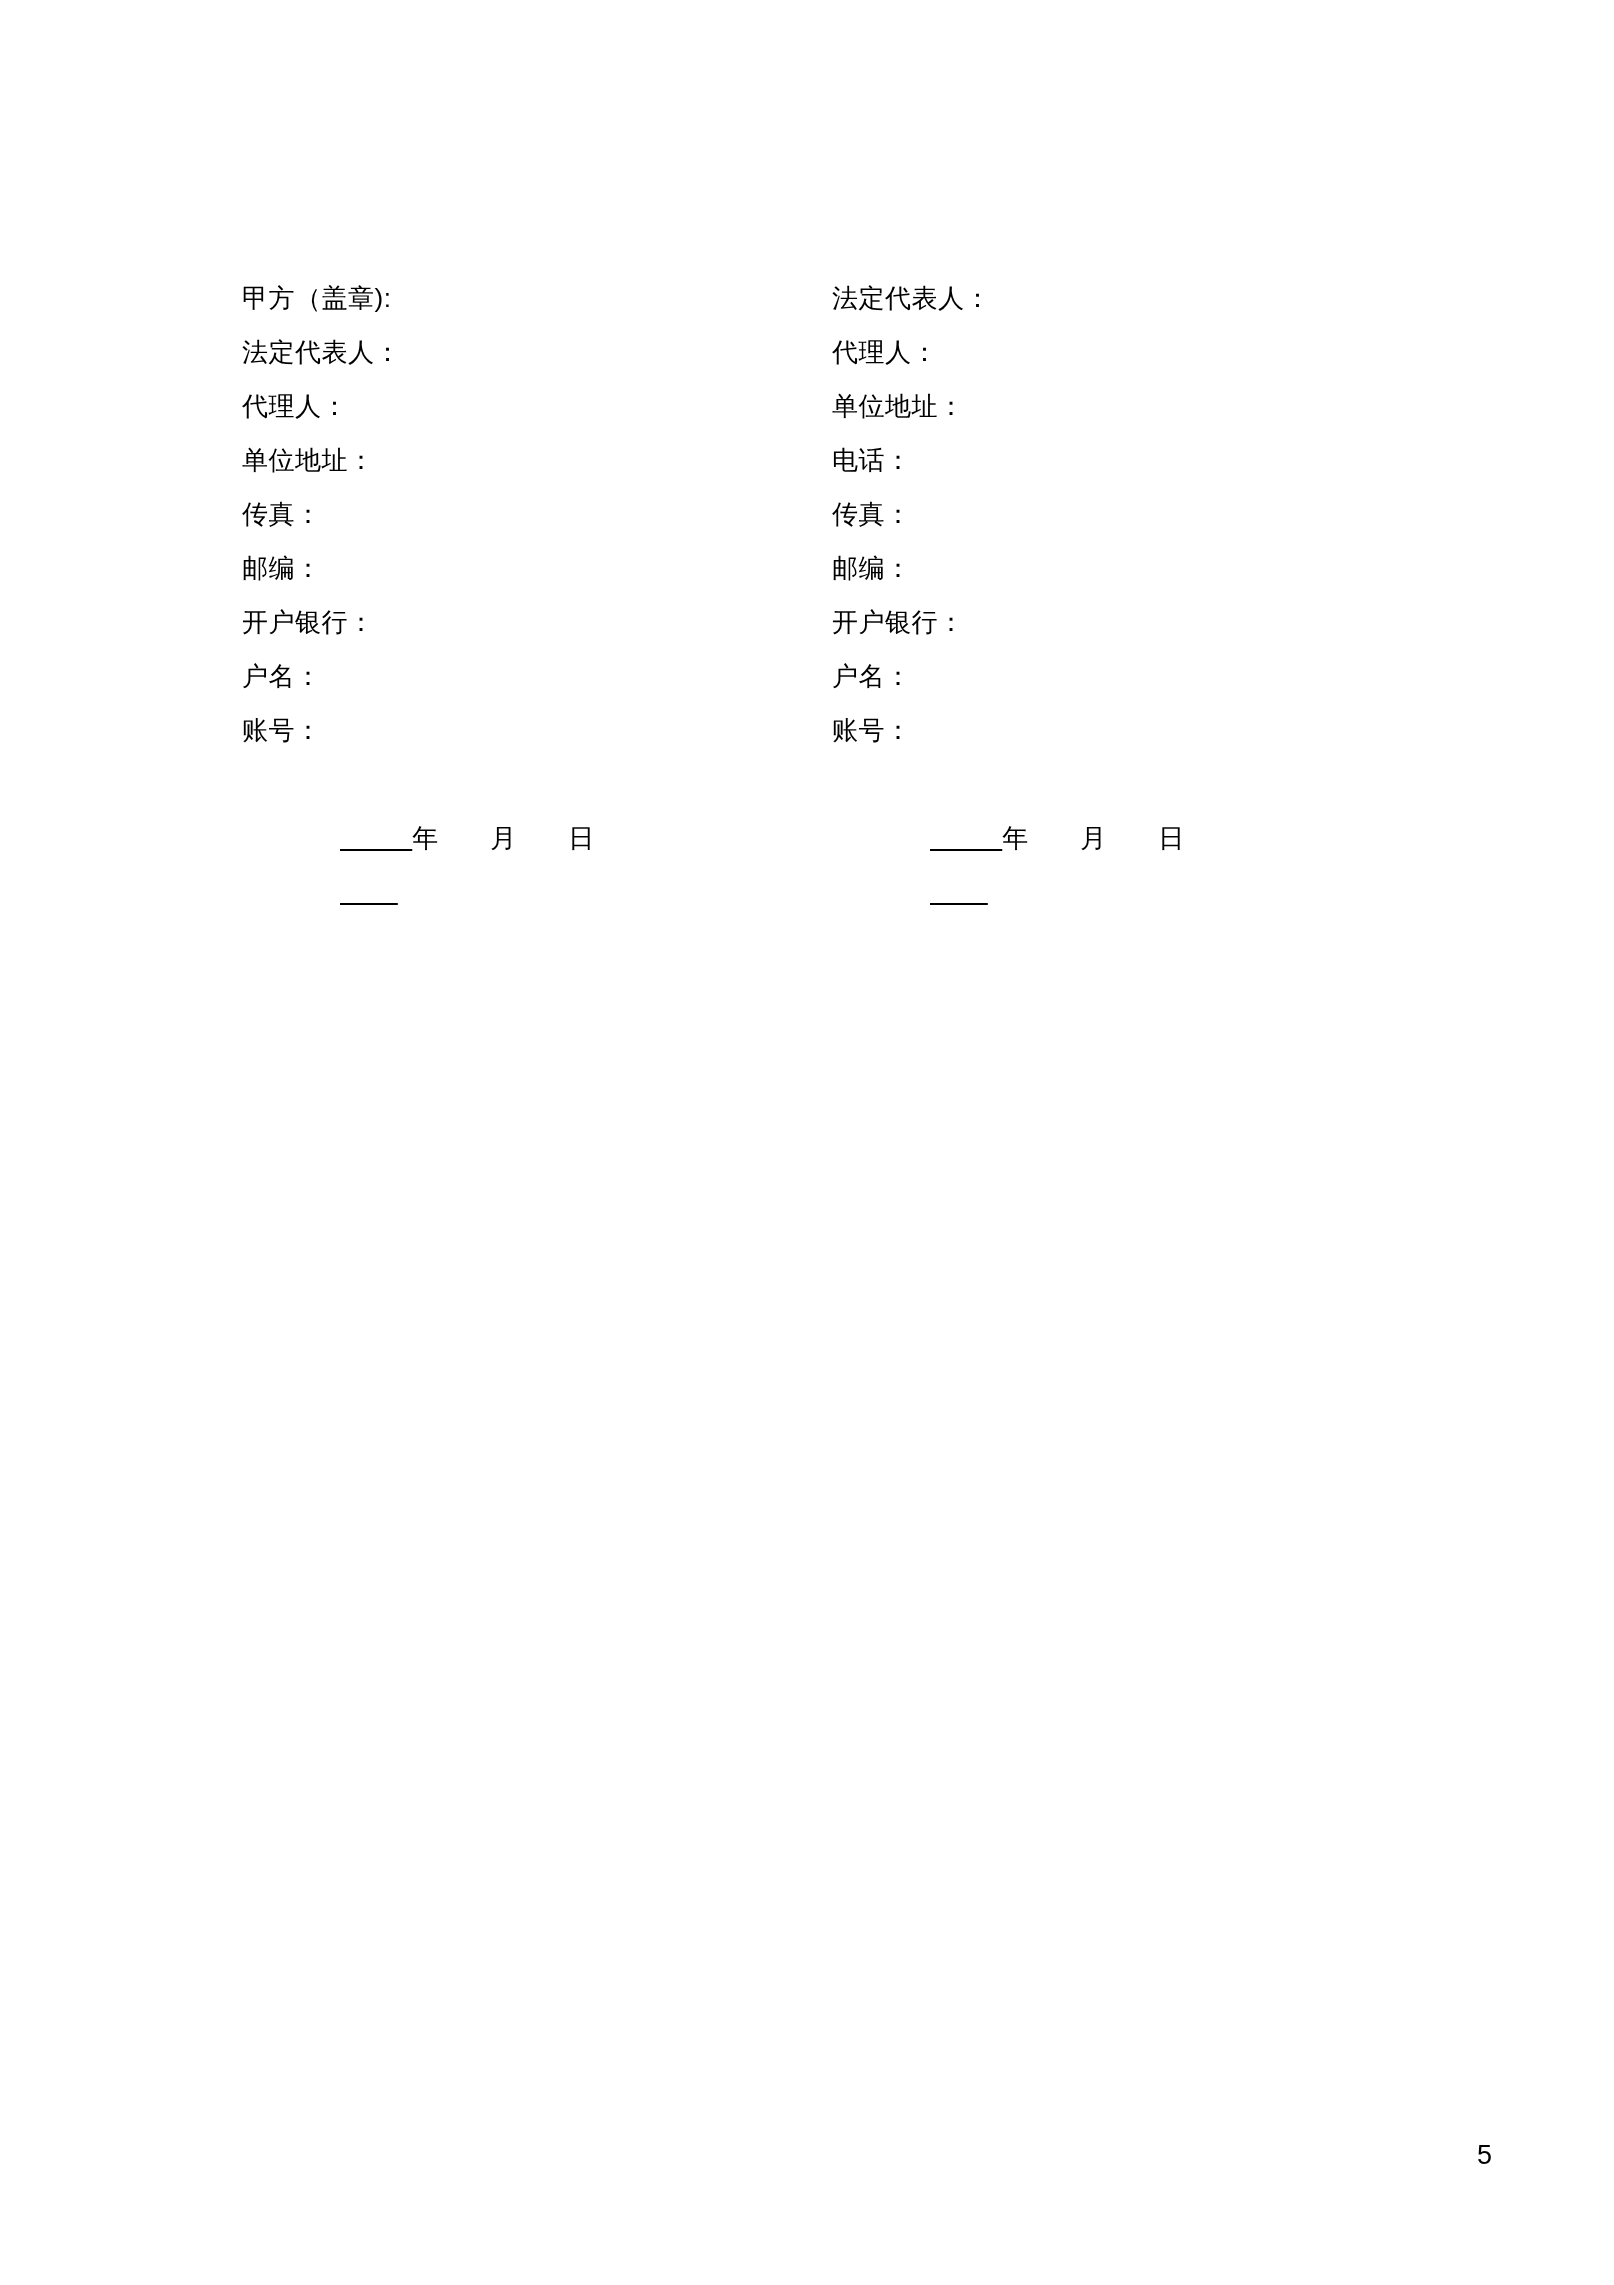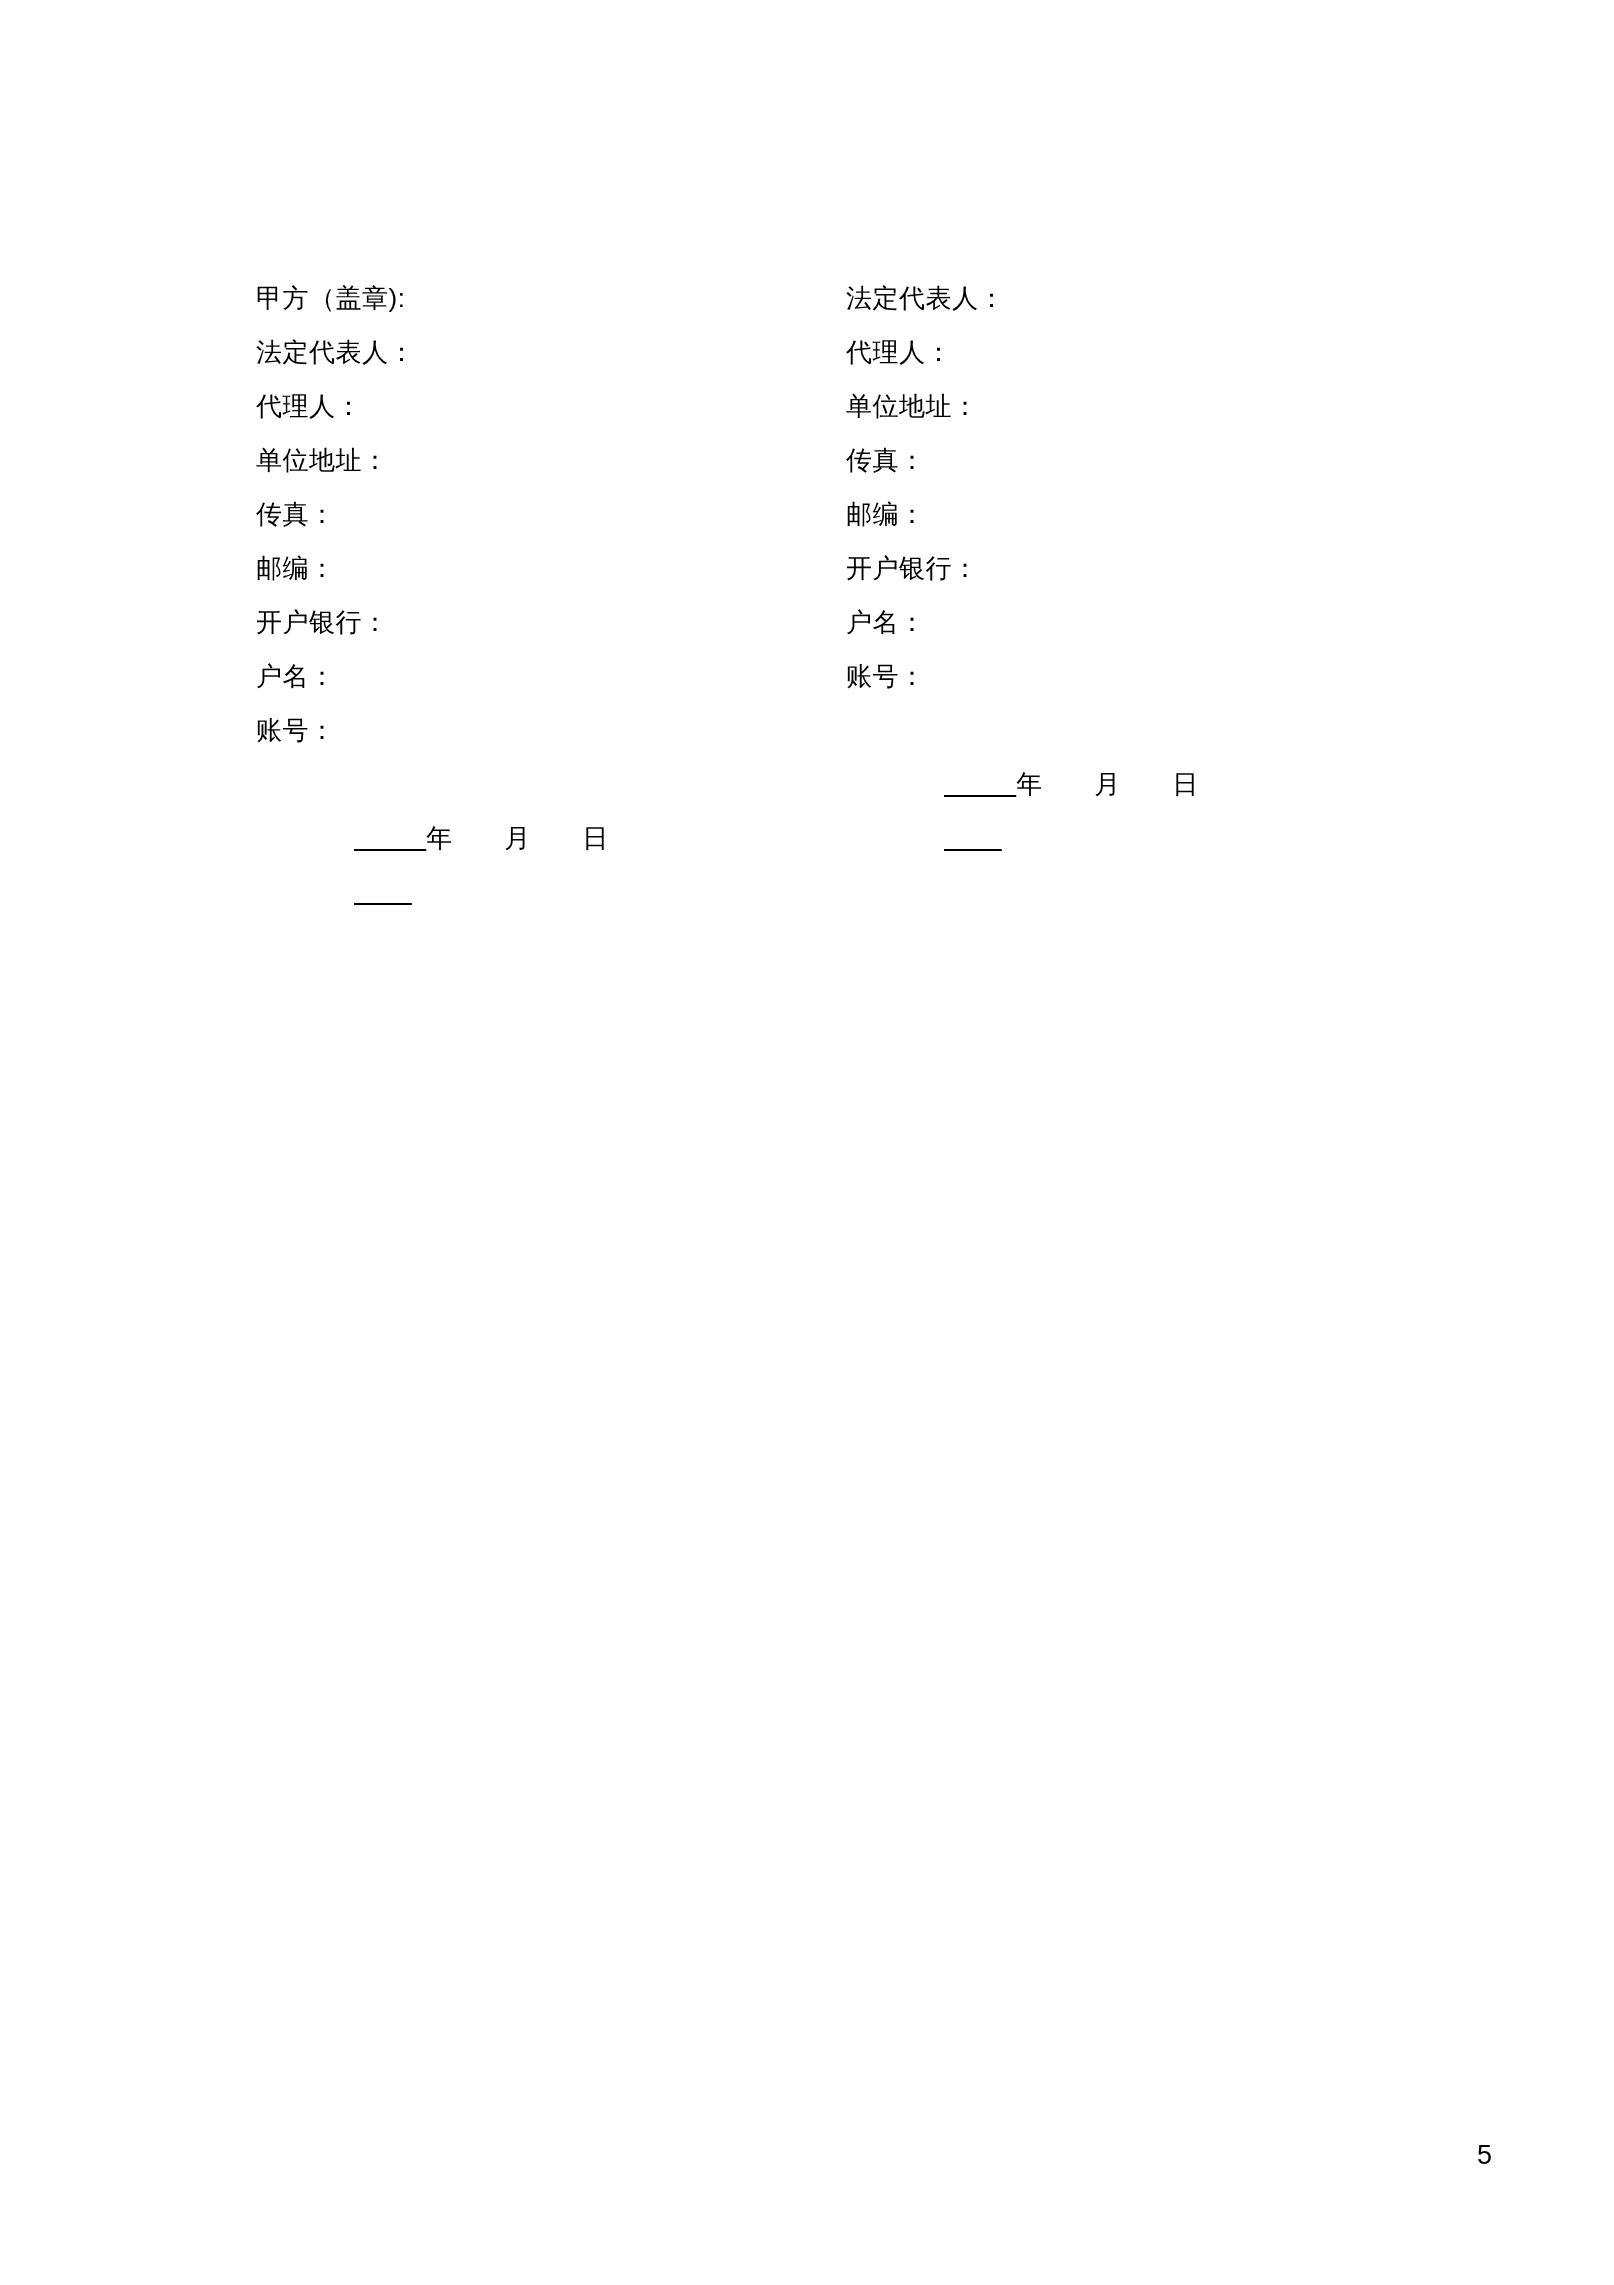--- a/index.html
+++ b/index.html
@@ -15,21 +15,21 @@
     color: #000000;
     overflow: hidden;
   }
   .page {
     position: absolute;
     inset: 0;
     background: #ffffff;
   }
   .signature-area {
     position: absolute;
-    left: 256px;
+    left: 242px;
     top: 271px;
     width: 1140px;
   }
   .columns {
     display: flex;
     flex-direction: row;
     align-items: flex-start;
   }
   .col {
     width: 50%;
@@ -86,20 +86,21 @@
         <div class="sig-line">账号：</div>
         <div class="date-line">
           <span class="dseg">年</span><span class="dseg">月</span><span class="dseg">日</span>
         </div>
       </div>
 
       <div class="col col-b">
         <div class="sig-line">法定代表人：</div>
         <div class="sig-line">代理人：</div>
         <div class="sig-line">单位地址：</div>
+        <div class="sig-line">电话：</div>
         <div class="sig-line">传真：</div>
         <div class="sig-line">邮编：</div>
         <div class="sig-line">开户银行：</div>
         <div class="sig-line">户名：</div>
         <div class="sig-line">账号：</div>
         <div class="date-line">
           <span class="dseg">年</span><span class="dseg">月</span><span class="dseg">日</span>
         </div>
       </div>
 

